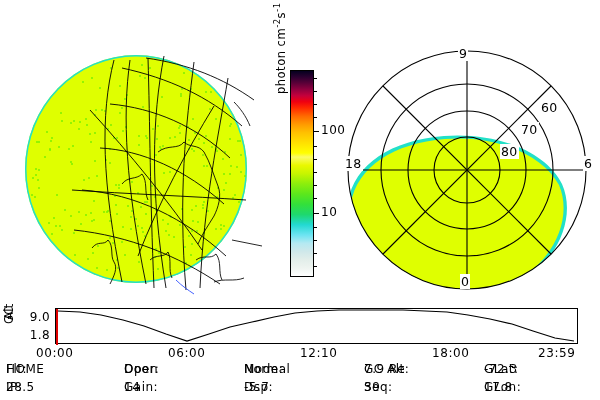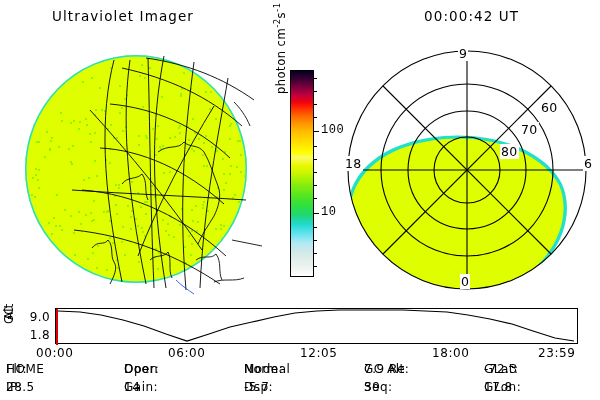--- a/index.html
+++ b/index.html
@@ -29,21 +29,21 @@
   #cbar-box{position:absolute;left:14px;top:8px;width:22px;height:205px;
             border:1.3px solid #000;
             background:linear-gradient(to top,
               #ffffff 0%, #eef4f0 4%, #e2eeea 8%, #cfe8ea 12%, #b4e9f2 16%,
               #6de4f2 20%, #23d9d2 25%, #1ed86e 30%, #33e03a 35%,
               #5ce71c 40%, #8cee0c 45%, #c8f500 50%, #eaf800 54%,
               #fbfb66 58%, #ffff00 60%, #ffe000 65%, #ffc000 70%,
               #ff9a00 74%, #ff6a00 78%, #ff2a00 82%, #f00010 85%,
               #c4003c 88%, #90003f 91%, #5c0038 94%, #2c0030 97%, #05001f 100%);}
   .cb-tick{position:absolute;left:37px;width:6px;height:1.3px;background:#000;}
-  .cb-label{position:absolute;left:45px;font-size:12px;letter-spacing:.5px;white-space:nowrap;font-family:Liberation Mono, monospace;}
+  .cb-label{position:absolute;left:45px;font-size:12px;letter-spacing:.5px;white-space:nowrap;}
   #cbar-axis-label{position:absolute;left:-4px;top:32px;width:150px;
       font-size:11.5px;letter-spacing:.5px;white-space:nowrap;
       transform:rotate(-90deg);transform-origin:0 0;}
   #cbar-axis-label sup{font-size:8.5px;}
 
   
   #polar-panel{left:340px;top:44px;width:256px;height:252px;}
   #polar-caption{position:absolute;left:68px;top:236px;font-size:11.5px;letter-spacing:.6px;white-space:nowrap;}
   .polar-lbl{position:absolute;font-size:12.5px;letter-spacing:.4px;background:#fff;padding:0 1px;white-space:nowrap;}
 
@@ -60,22 +60,20 @@
   
   #status{position:absolute;left:0;top:362px;width:600px;height:38px;}
   #status span{position:absolute;font-size:12px;letter-spacing:.5px;white-space:nowrap;}
   .srow1{top:0px;} .srow2{top:18px;}
   .c0{left:6px;} .c1{left:124px;} .c2{left:244px;} .c3{left:364px;} .c4{left:484px;}
 </style>
 </head>
 <body>
 
 <div id="header">
-  <span id="hdr-title">Ultraviolet Imager</span>
-  <span id="hdr-time">00:00:42 UT</span>
 </div>
 
 <div id="geo-panel" class="abs">
   <div id="geo-disc">
       <div class="speck" style="left: 197.733px; top: 134.313px;"></div>
       <div class="speck" style="left: 204.033px; top: 83.1278px;"></div>
       <div class="speck" style="left: 34.1503px; top: 170.158px;"></div>
       <div class="speck" style="left: 154.504px; top: 37.767px;"></div>
       <div class="speck" style="left: 166.916px; top: 165.344px;"></div>
       <div class="speck" style="left: 111.828px; top: 136.781px;"></div>
@@ -413,21 +411,21 @@
   <div id="strip-marker"></div>
   <svg viewBox="0 0 520 33" preserveAspectRatio="none" style="position:absolute;left:0;top:0;width:520px;height:33px">
     <polyline fill="none" stroke="#000" stroke-width="1.2" vector-effect="non-scaling-stroke" points="2,2 24,3 45,6 67,11 88,17 110,25 131,32 153,25 174,18 196,13
               218,8 239,4 261,2 283,1 304,1 326,1 347,1 369,2 391,3
               412,6 434,10 456,15 477,22 499,29 518,32"></polyline>
   </svg>
 </div>
 
 <div class="xtick-lbl" style="left:36px">00:00</div>
 <div class="xtick-lbl" style="left:168px">06:00</div>
-<div class="xtick-lbl" style="left:300px">12:05</div>
+<div class="xtick-lbl" style="left:300px">12:10</div>
 <div class="xtick-lbl" style="left:432px">18:00</div>
 <div class="xtick-lbl" style="left:538px">23:59</div>
 
 <div id="status">
   <span class="srow1 c0">
       <span>Flt:</span>
     <span>HOME</span>
     </span>
   <span class="srow1 c1">
       <span>Door:</span>

